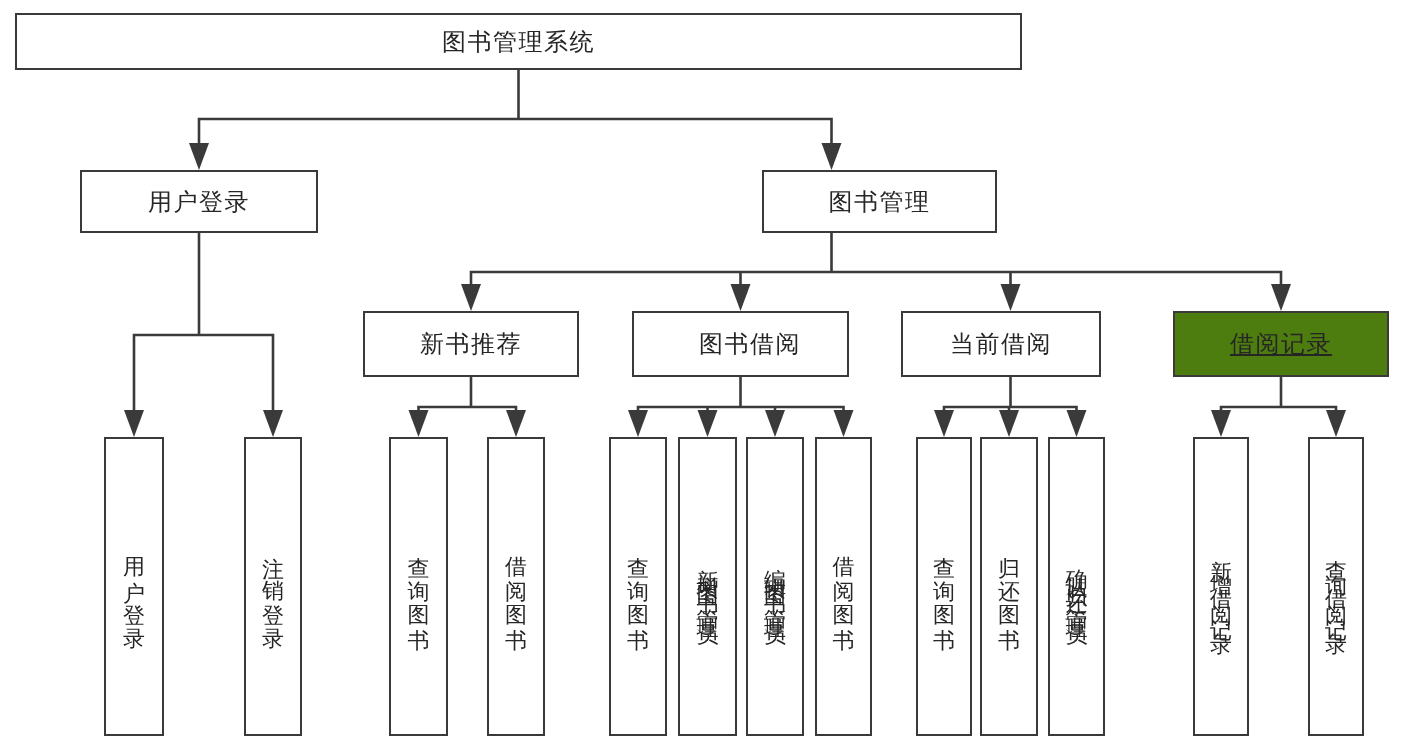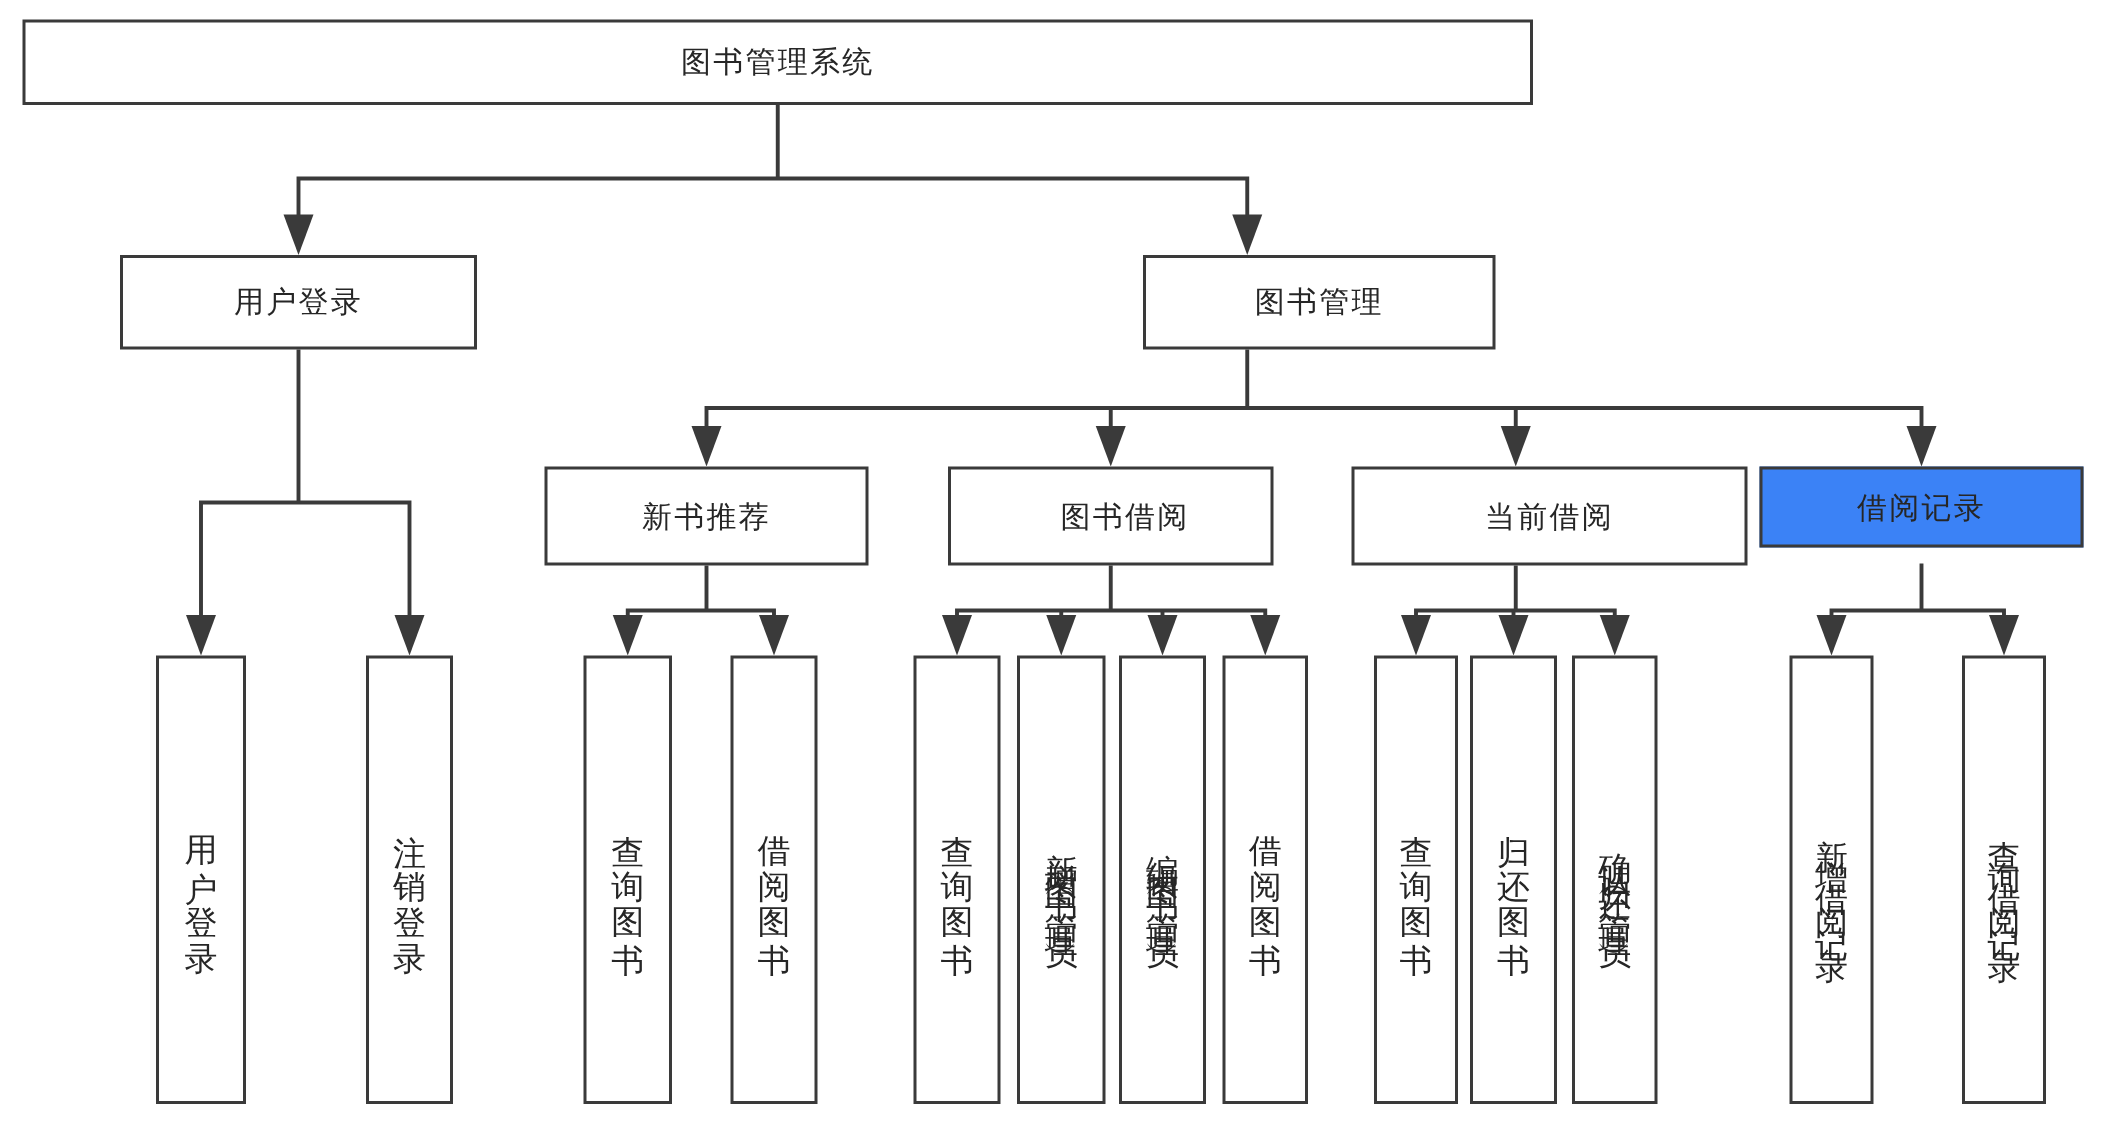--- a/index.html
+++ b/index.html
@@ -7,21 +7,21 @@
     position:relative;width:1405px;height:747px;background:#ffffff;overflow:hidden;
     font-family:"Liberation Sans","DejaVu Sans",sans-serif;
   }
   #connector-layer{position:absolute;left:0;top:0;width:1405px;height:747px;}
   .node{
     position:absolute;box-sizing:border-box;
     border:2.5px solid #3a3a3a;background:#ffffff;
     display:flex;align-items:center;justify-content:center;
     color:#262626;
   }
-  .node.h .label{font-size:20px;letter-spacing:1.5px;white-space:nowrap;}
+  .node.h .label{font-size:24px;letter-spacing:1.5px;white-space:nowrap;}
   .node.v .label{
     writing-mode:vertical-rl;text-orientation:mixed;
     font-size:22px;line-height:1;white-space:nowrap;
   }
   #watermark{
     position:absolute;right:6px;bottom:2px;
     font-size:20px;letter-spacing:0.5px;
     color:#b3b3b3;text-shadow:1px 1px 0 #ffffff;
     white-space:nowrap;
   }
@@ -67,24 +67,24 @@
       </div>
       <div class="node h" style="left: 714px; top: 170px; width: 235px; height: 63px; border-color: rgb(58, 58, 58); background: rgb(255, 255, 255); color: rgb(38, 38, 38); margin-left: 48px;">
         <span class="label">图书管理</span>
       </div>
       <div class="node h" style="left: 363px; top: 311px; width: 216px; height: 66px; border-color: rgb(58, 58, 58); background: rgb(255, 255, 255); color: rgb(38, 38, 38);">
         <span class="label">新书推荐</span>
       </div>
       <div class="node h" style="left: 632px; top: 311px; width: 217px; height: 66px; border-color: rgb(58, 58, 58); background: rgb(255, 255, 255); color: rgb(38, 38, 38); padding-left: 19px;">
         <span class="label">图书借阅</span>
       </div>
-      <div class="node h" style="left: 901px; top: 311px; width: 264px; height: 66px; border-color: rgb(58, 58, 58); background: rgb(255, 255, 255); color: rgb(38, 38, 38);">
+      <div class="node h" style="left: 901px; top: 311px; width: 200px; height: 66px; border-color: rgb(58, 58, 58); background: rgb(255, 255, 255); color: rgb(38, 38, 38);">
         <span class="label">当前借阅</span>
       </div>
-      <div class="node h" style="left: 1173px; top: 311px; width: 216px; height: 54px; border-color: rgb(58, 58, 58); background: #3b82f6; color: rgb(38, 38, 38);">
+      <div class="node h" style="left: 1173px; top: 311px; width: 216px; height: 66px; border-color: rgb(58, 58, 58); background: #4d7c0f; color: rgb(38, 38, 38); text-decoration: underline;">
         <span class="label">借阅记录</span>
       </div>
       <div class="node v" style="left: 104px; top: 437px; width: 60px; height: 299px; border-color: rgb(58, 58, 58); background: rgb(255, 255, 255); color: rgb(38, 38, 38);">
         <span class="label" style="letter-spacing: 24px;">用户登录</span>
       </div>
       <div class="node v" style="left: 244px; top: 437px; width: 58px; height: 299px; border-color: rgb(58, 58, 58); background: rgb(255, 255, 255); color: rgb(38, 38, 38);">
         <span class="label" style="letter-spacing: 24px;">注销登录</span>
       </div>
       <div class="node v" style="left: 389px; top: 437px; width: 59px; height: 299px; border-color: rgb(58, 58, 58); background: rgb(255, 255, 255); color: rgb(38, 38, 38);">
         <span class="label" style="letter-spacing: 24px;">查询图书</span>

